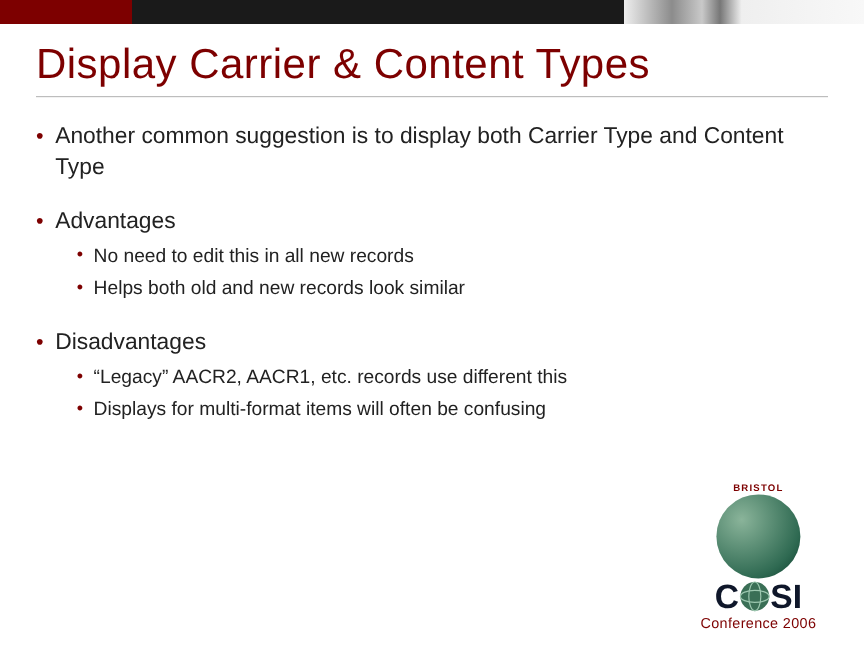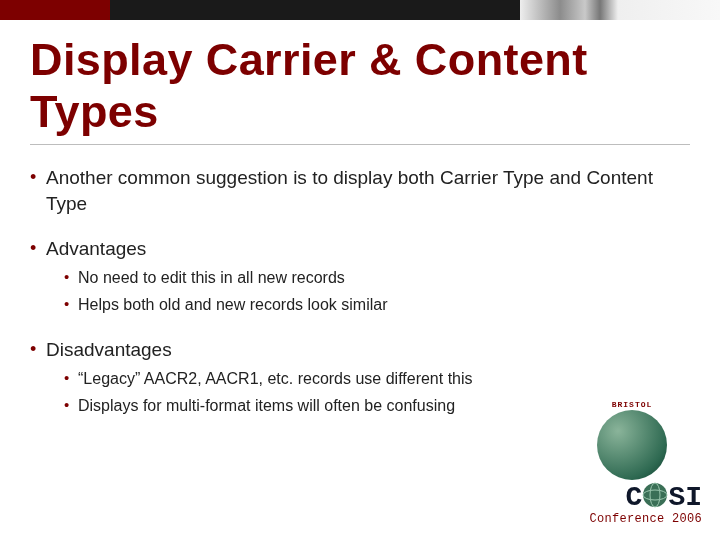--- a/index.html
+++ b/index.html
@@ -1,27 +1,27 @@
 <!DOCTYPE html>
 <html><head>
 <meta charset="utf-8">
 <style>
 html,body{margin:0;padding:0}
 body{width:720px;height:540px;font-family:"Trebuchet MS","Segoe UI",Arial,sans-serif;color:#222;position:relative;background:#fff}
 .topbar{height:20px;width:100%;background:linear-gradient(to right,#7d0000 0,#7d0000 110px,#1a1a1a 110px,#1a1a1a 520px,#eee 520px,#8c8c8c 560px,#c9c9c9 585px,#777 600px,#efefef 618px,#f8f8f8 720px)}
 .content{padding:14px 30px 0 30px}
-h1{margin:0 0 10px 0;font-size:45px;font-weight:700;color:#7d0000;letter-spacing:.4px;border-bottom:1px solid #bdbdbd;padding-bottom:6px}
+h1{margin:0 0 10px 0;font-size:35px;font-weight:400;color:#7d0000;letter-spacing:.4px;border-bottom:1px solid #bdbdbd;padding-bottom:6px}
 ul{list-style:none;margin:0;padding:0}
 ul.level1{margin-top:10px}
 ul.level1>li{font-size:19px;line-height:1.35;margin:20px 0;padding-left:16px;position:relative}
 ul.level1>li::before{content:"•";position:absolute;left:0;top:0;color:#7d0000;font-size:18px}
 ul.level2{margin:4px 0 2px 18px}
 ul.level2>li{font-size:16px;line-height:1.5;margin:3px 0;padding-left:14px;position:relative}
 ul.level2>li::before{content:"•";position:absolute;left:0;top:0;color:#7d0000;font-size:15px}
-.logo{position:absolute;right:18px;bottom:14px;width:140px;text-align:right;font-family:Liberation Mono, monospace}
+.logo{position:absolute;right:18px;bottom:14px;width:140px;text-align:center;font-family:Liberation Sans, sans-serif}
 .globe{position:relative;width:70px;height:70px;margin:0 auto 2px auto}
 .globe-c{position:absolute;inset:0;border-radius:50%;background:radial-gradient(circle at 30% 30%,#8ab49a,#2f6a52 70%,#0b3a2a)}
 .globe-ribbon{position:absolute;top:-10px;left:50%;transform:translateX(-50%);font-size:8px;color:#7d0000;font-weight:bold;letter-spacing:1px}
 .cosi{font-size:28px;line-height:26px;color:#0f172a;font-weight:700}
 .cosi .o{display:inline-block;vertical-align:middle}
 .conf{font-size:12px;color:#7d0000;letter-spacing:.3px;margin-top:-2px}
 </style>
 </head>
 <body>
 

